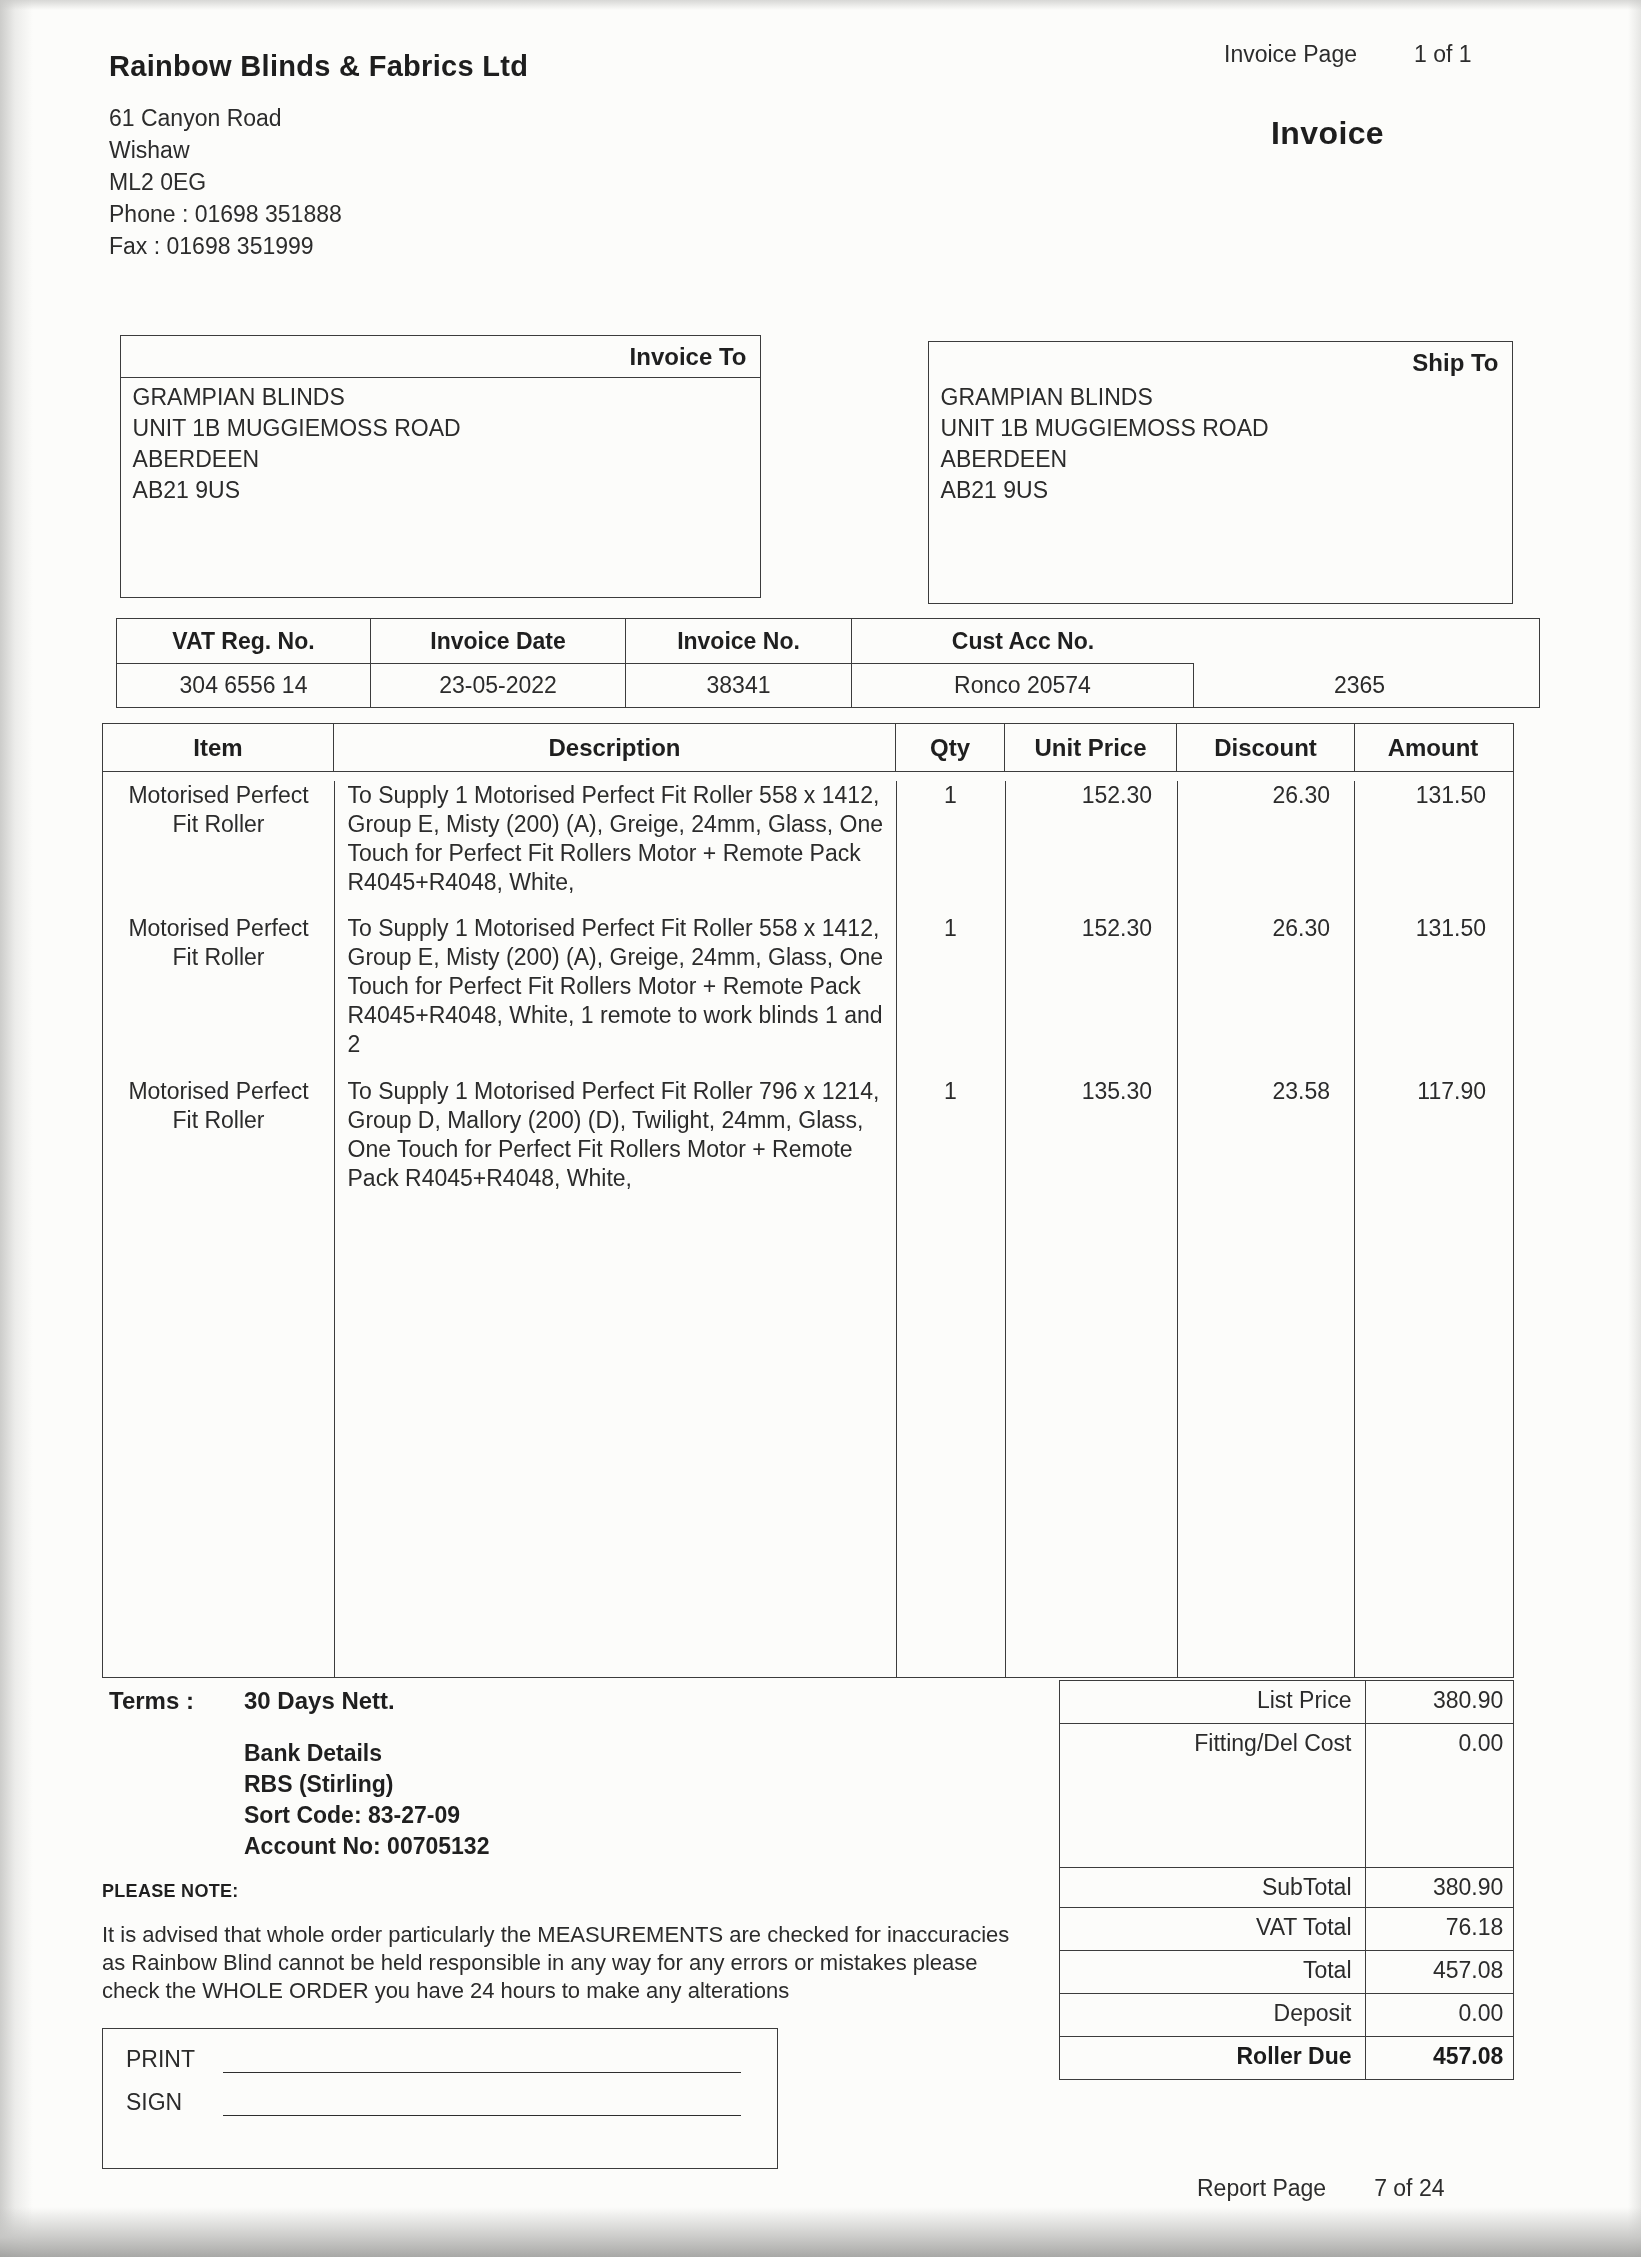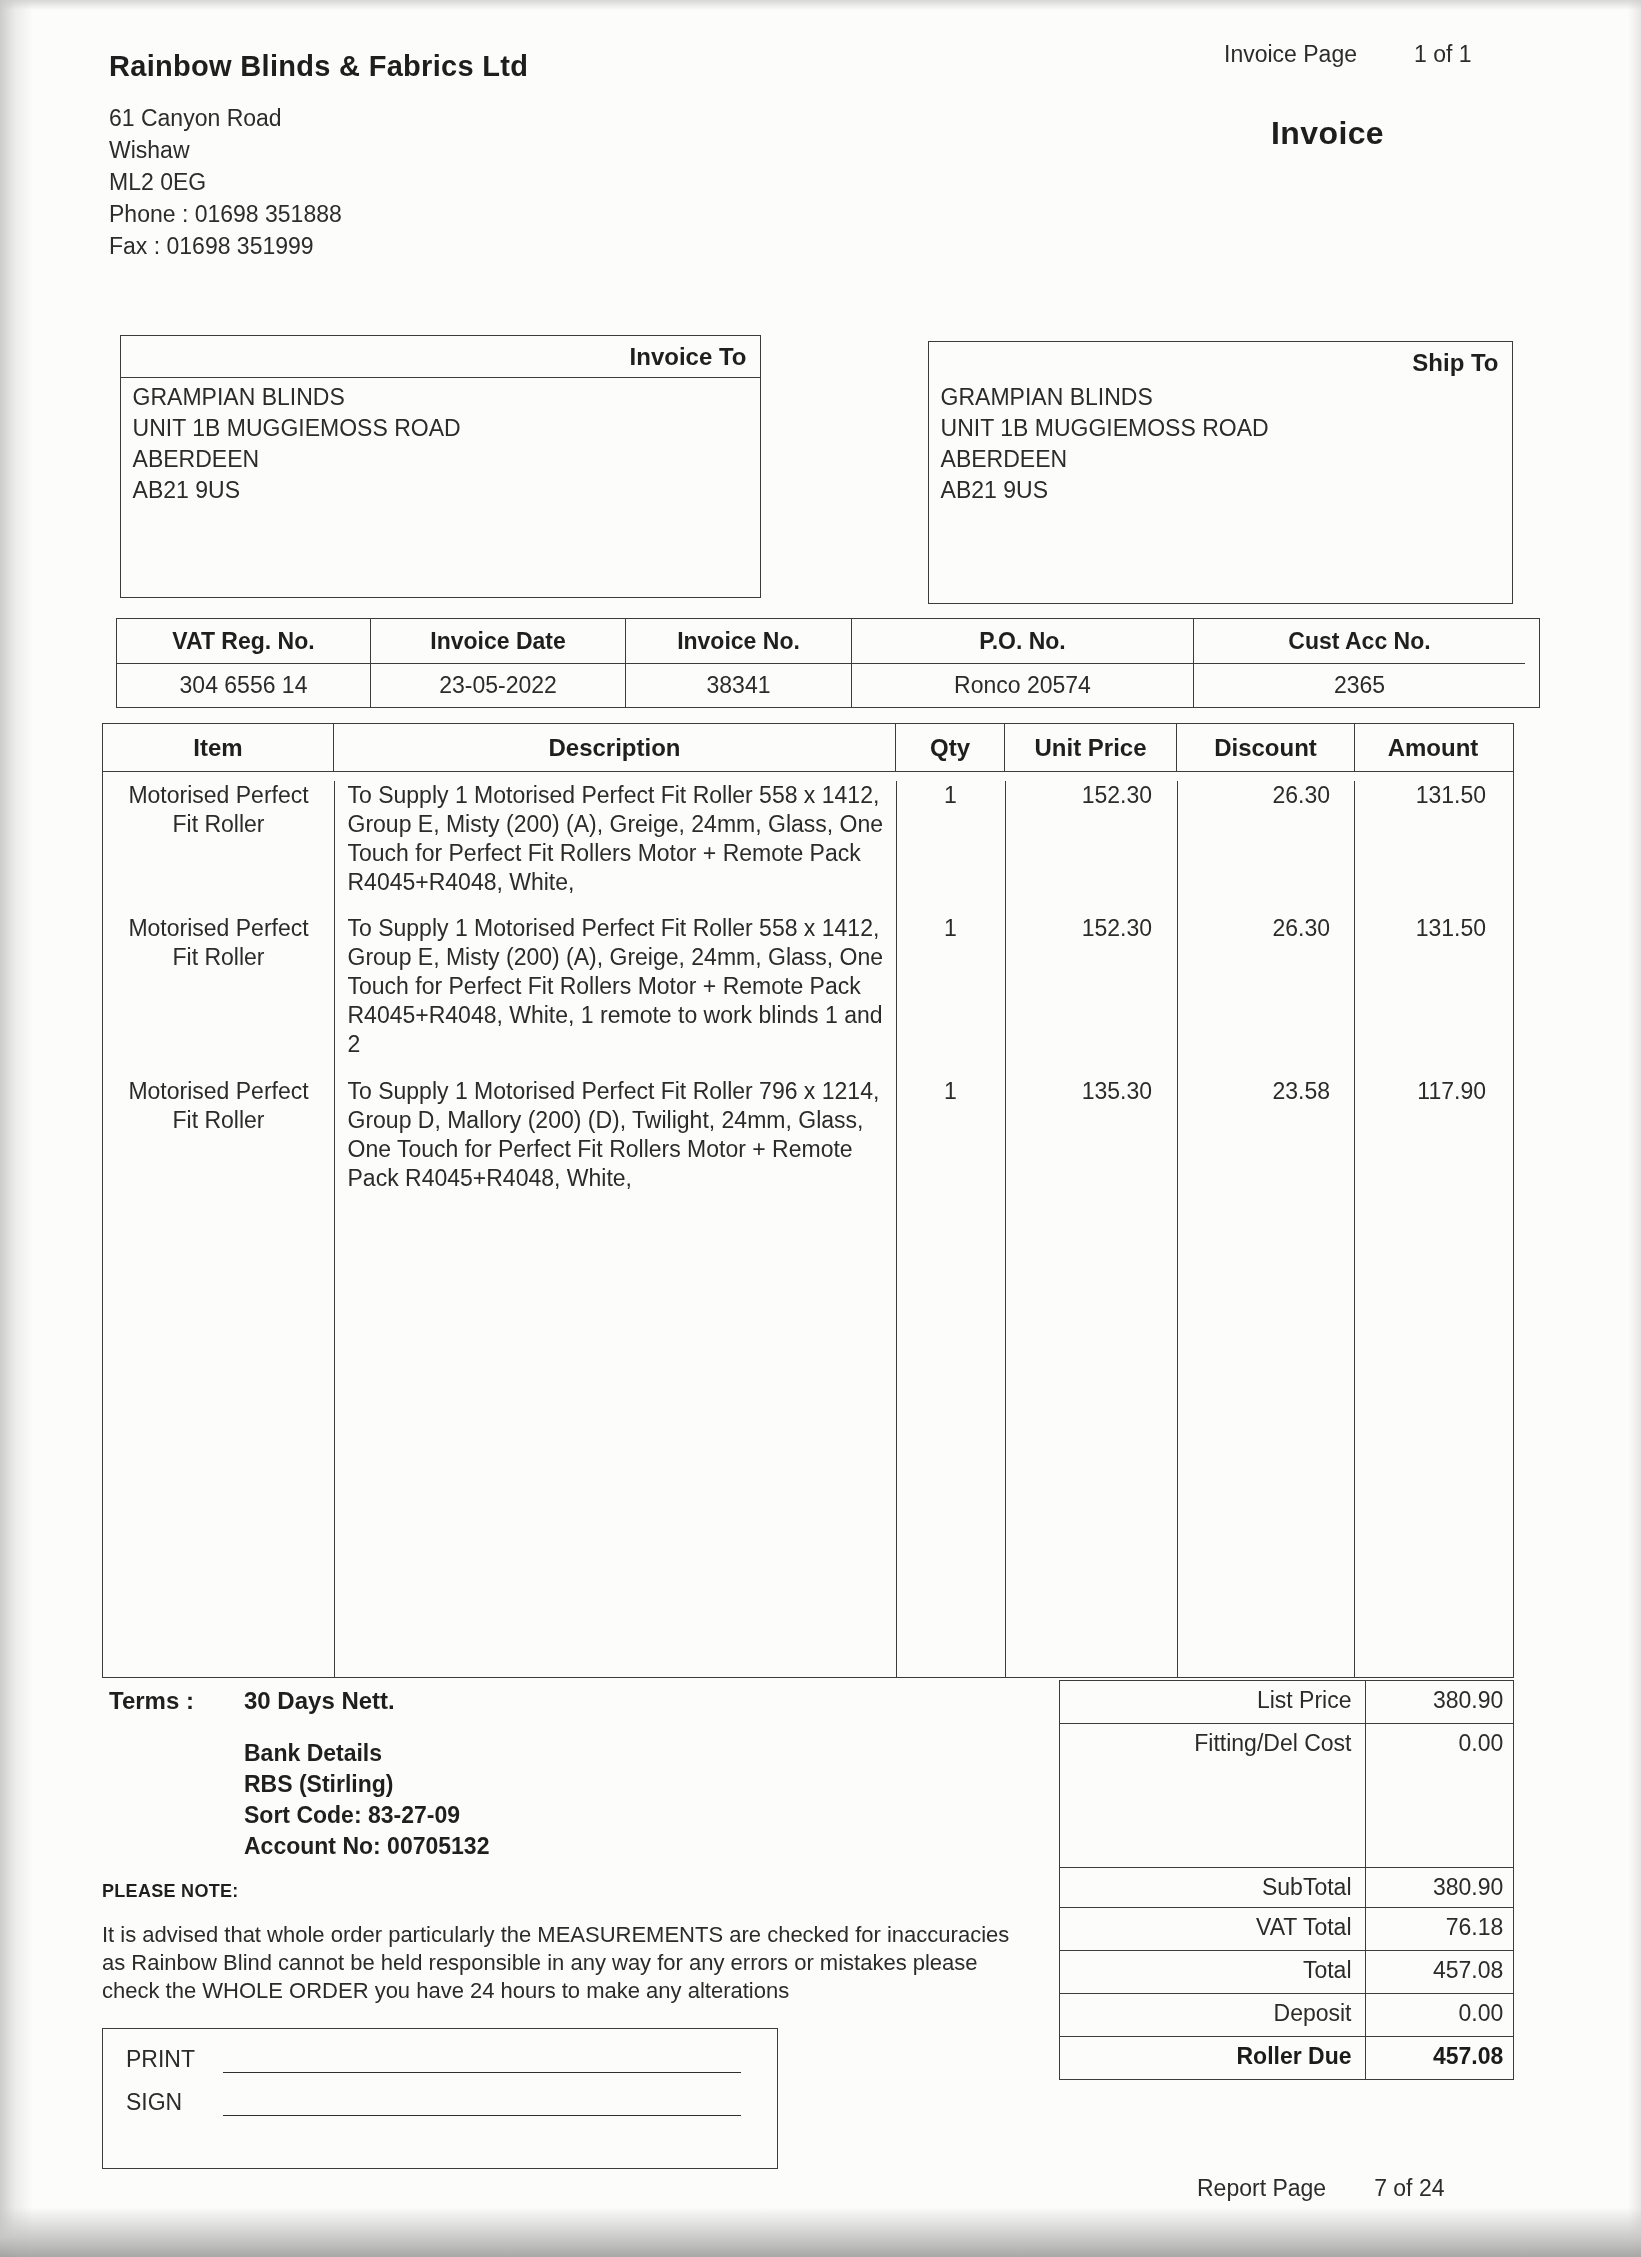--- a/index.html
+++ b/index.html
@@ -140,21 +140,20 @@
       <div>ABERDEEN</div>
       <div>AB21 9US</div>
     </div>
   </div>
 
   <div class="abs meta-table">
     <div class="meta-row meta-head">
       <div class="meta-cell">VAT Reg. No.</div>
       <div class="meta-cell">Invoice Date</div>
       <div class="meta-cell">Invoice No.</div>
-      <div class="meta-cell">P.O. No.</div>
       <div class="meta-cell">Cust Acc No.</div>
     </div>
     <div class="meta-row meta-val">
       <div class="meta-cell">304 6556 14</div>
       <div class="meta-cell">23-05-2022</div>
       <div class="meta-cell">38341</div>
       <div class="meta-cell">Ronco 20574</div>
       <div class="meta-cell">2365</div>
     </div>
   </div>

